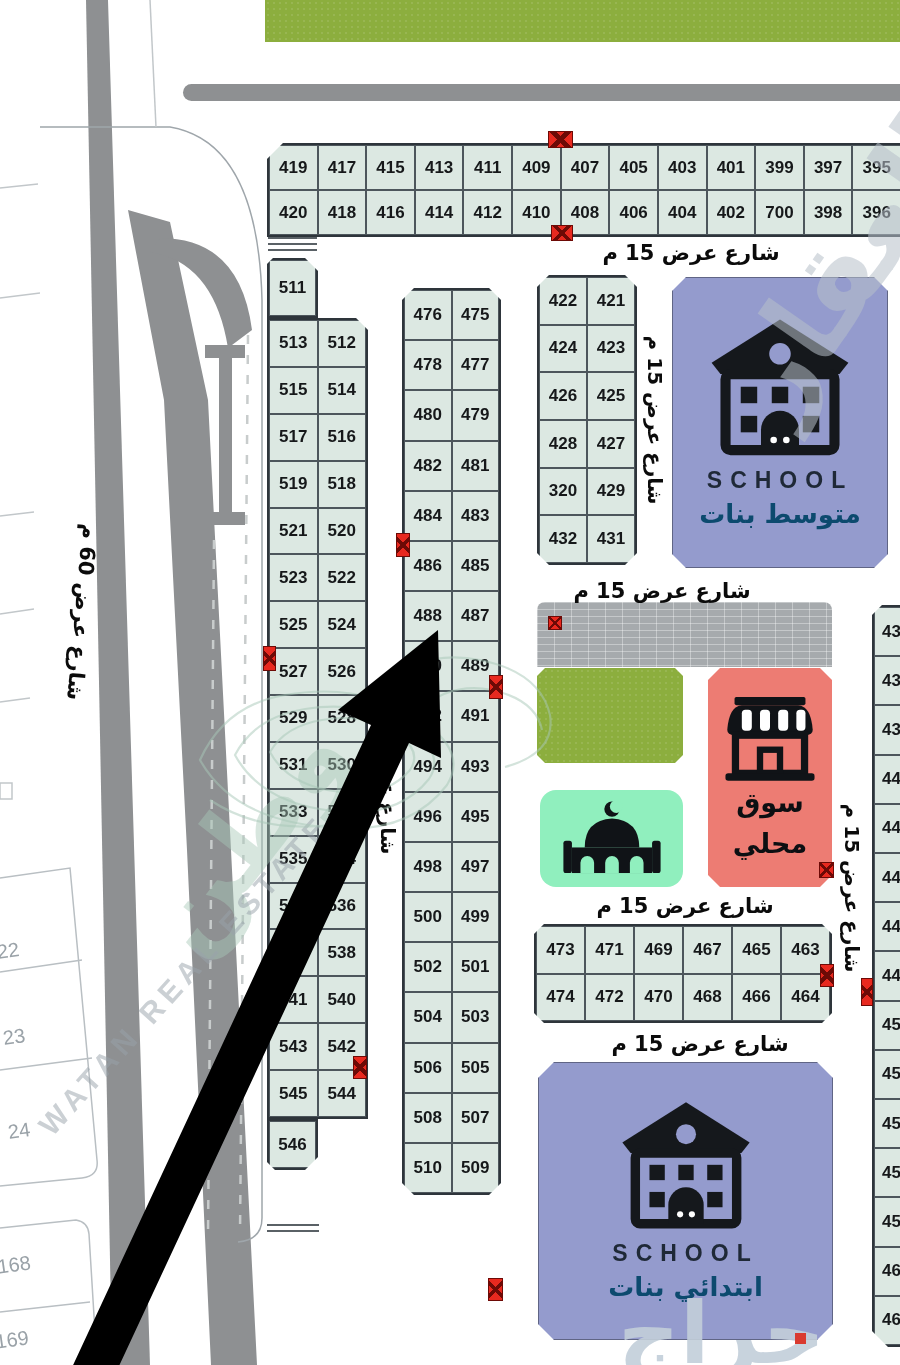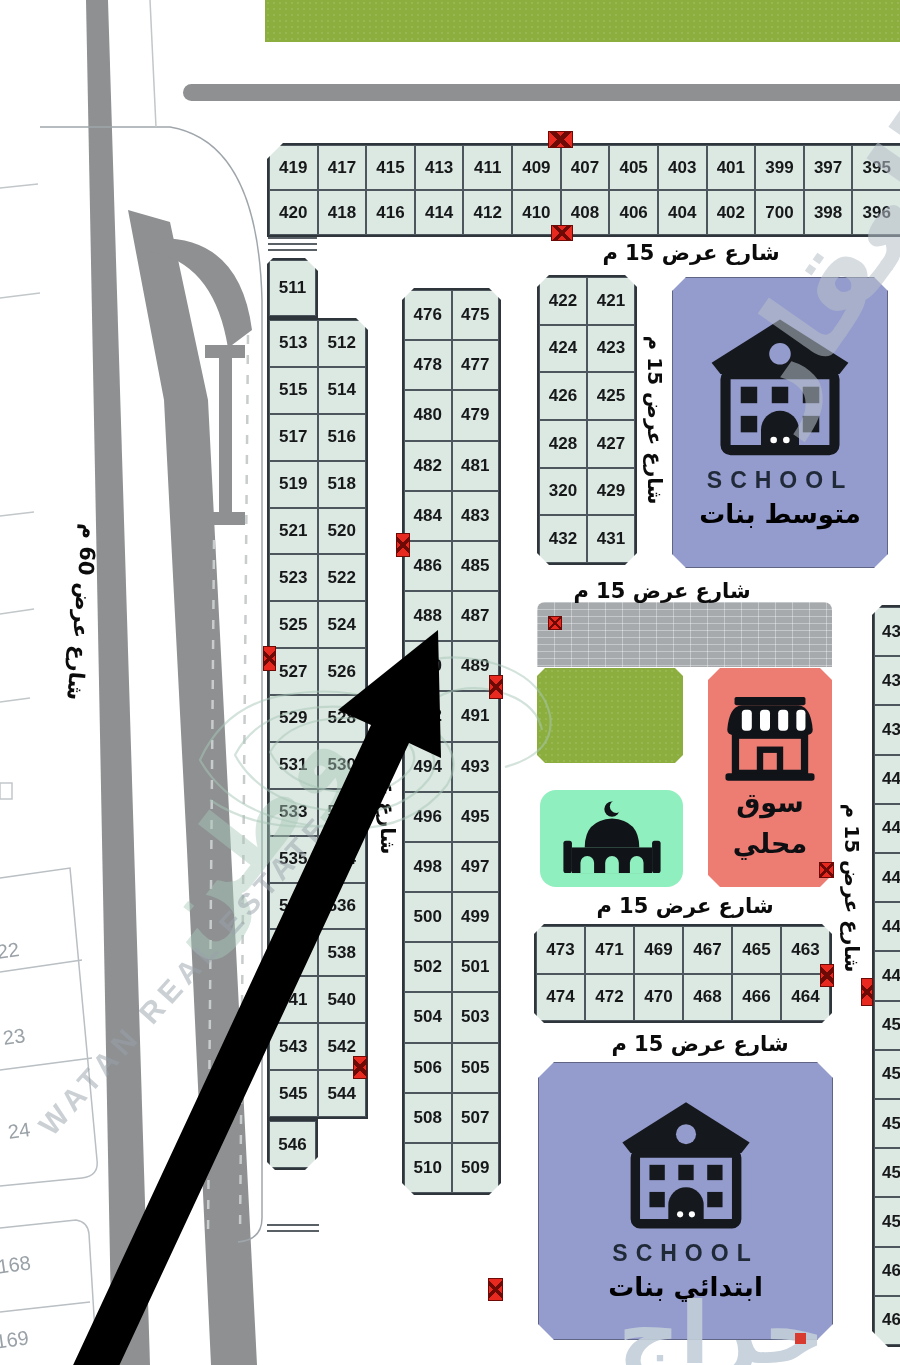--- a/index.html
+++ b/index.html
@@ -24,21 +24,21 @@
   .hlabel,.vlabel{position:absolute;font-family:"DejaVu Sans",sans-serif;font-weight:bold;
         color:var(--street-text);white-space:nowrap;z-index:12;}
   .hlabel{transform:translate(-50%,-50%);font-size:21px;}
   .vlabel{transform:translate(-50%,-50%) rotate(90deg);font-size:20px;}
   .vlabel.r95{transform:translate(-50%,-50%) rotate(95deg);font-size:21px;letter-spacing:1px;}
   
   .poi{position:absolute;box-sizing:border-box;display:flex;flex-direction:column;
        align-items:center;justify-content:center;z-index:10;}
   .school{background:var(--school-bg);border:1px solid rgba(0,0,0,.35);}
   .school .title{font-size:23px;font-weight:bold;letter-spacing:8px;color:var(--school-text);margin-top:8px;}
-  .school .subtitle{font-size:26px;font-weight:bold;color:#000000;font-family:"DejaVu Sans",sans-serif;margin-top:5px;}
+  .school .subtitle{font-size:26px;font-weight:bold;color:#0c4a6e;font-family:"DejaVu Sans",sans-serif;margin-top:5px;}
   .market{background:var(--market-bg);}
   .market .mline{font-size:27px;font-weight:bold;color:#0d0f12;font-family:"DejaVu Sans",sans-serif;line-height:1.5;}
   .mosque{background:var(--mosque-bg);border-radius:16px;}
   .grassblock{position:absolute;background:var(--grass);z-index:9;
       background-image:radial-gradient(rgba(255,255,255,.10) 1px,transparent 1px);background-size:6px 6px;
       clip-path:polygon(8px 0,calc(100% - 8px) 0,100% 8px,100% calc(100% - 8px),calc(100% - 8px) 100%,8px 100%,0 calc(100% - 8px),0 8px);}
   .paved{position:absolute;background-color:var(--paved);z-index:9;border-radius:8px 8px 0 0;
       background-image:linear-gradient(rgba(255,255,255,.35) 1px,transparent 1px),
                        linear-gradient(90deg,rgba(255,255,255,.35) 1px,transparent 1px);
       background-size:17px 7px,17px 7px;}

